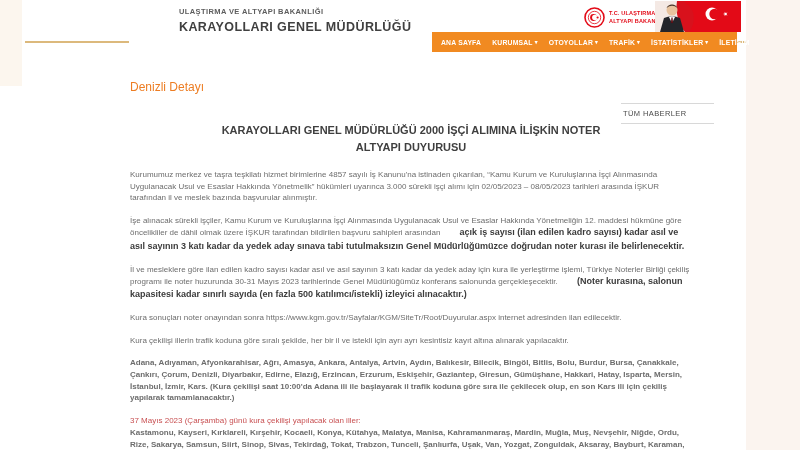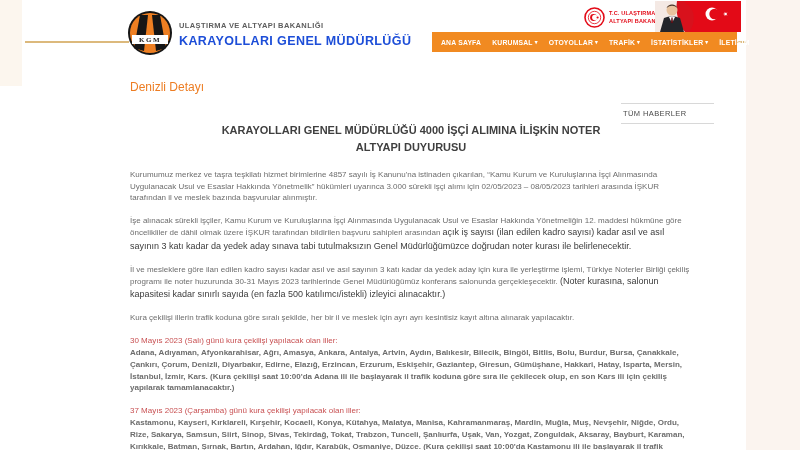--- a/index.html
+++ b/index.html
@@ -11,23 +11,23 @@
   .edge-left  { position:absolute; left:0; top:0; width:22px; height:86px; background:#fcf6ee; }
   .edge-right { position:absolute; left:746px; top:0; width:54px; height:450px; background:#fbf4ef; }
 
   
   .hline { position:absolute; height:2px; background:#dcb97c; }
   .hline.left  { left:25px;  top:41px; width:104px; }
   .hline.right { left:737px; top:41px; width:9px; }
 
   .kgm-logo { position:absolute; left:127px; top:10px; width:46px; height:46px; }
 
-  .brand { position:absolute; left:179px; top:21px; }
+  .brand { position:absolute; left:179px; top:7px; }
   .brand .ministry { font-size:7.5px; color:#5d5d5d; letter-spacing:.4px; font-weight:bold; }
-  .brand .org { font-size:12.5px; color:#1d4ed8; font-weight:bold; letter-spacing:.4px; margin-top:4px; }
+  .brand .org { font-size:12.5px; color:#404040; font-weight:bold; letter-spacing:.4px; margin-top:4px; }
 
   .ministry-badge { position:absolute; left:584px; top:7px; display:flex; align-items:center; gap:4px; }
   .ministry-badge .txt { font-size:5.5px; font-weight:bold; color:#e30a17; line-height:1.35; letter-spacing:.2px; }
 
   .flag-img { position:absolute; left:655px; top:1px; width:86px; height:31px; }
 
   .navbar { position:absolute; left:432px; top:32px; width:305px; height:20px;
             background:#f18a21; display:flex; align-items:center; gap:11px; padding:0 9px; }
   .nav-item { color:#ffffff; font-weight:bold; font-size:6.8px; letter-spacing:.2px;
               white-space:nowrap; cursor:pointer; display:flex; align-items:center; gap:2px; }
@@ -37,45 +37,35 @@
   .breadcrumb { position:absolute; left:130px; top:80px; font-size:12px; color:#ed7d23; }
 
   .all-news { position:absolute; left:621px; top:103px; width:93px;
               border-top:1px solid #d8d8d8; border-bottom:1px solid #d8d8d8;
               padding:5px 2px; font-size:7.5px; color:#4a4a4a; letter-spacing:.4px; cursor:pointer; }
 
   .article { position:absolute; left:130px; top:122px; width:562px; color:#6d6d6d; font-size:8px; line-height:1.45; }
   .doc-title { text-align:center; font-weight:bold; font-size:11px; color:#3f3f3f; line-height:1.55; margin-bottom:13px; }
   .doc-title span { display:block; }
   .article p { margin-bottom:11px; }
-  .b { font-weight:normal; font-size:9px; color:#3c3c3c; }
+  .b { font-weight:bold; font-size:9px; color:#3c3c3c;margin-left:17px; }
   .sec-head { color:#c85052; font-size:8px; margin-bottom:1px; }
   .sec-body { margin-bottom:11px;font-weight:bold; }
 </style>
 </head>
 <body>
 
 <div class="canvas">
 
   <div class="edge-left"></div>
   <div class="edge-right"></div>
 
   <div class="hline left"></div>
   <div class="hline right"></div>
 
-  <div class="kgm-logo">
-    <svg viewBox="0 0 46 46" width="46" height="46">
-      <circle cx="23" cy="23" r="22" fill="#161616"></circle>
-      <circle cx="23" cy="23" r="20" fill="#ee7f22"></circle>
-      <path d="M13 5 L21 5 L17 41 L7 38 Z" fill="#161616"></path>
-      <path d="M25 5 L33 5 L39 38 L29 41 Z" fill="#161616"></path>
-      <rect x="5" y="25" width="36" height="9" fill="#ffffff"></rect>
-      <text x="23" y="32" text-anchor="middle" font-size="7" font-weight="bold" font-family="Liberation Serif, serif" fill="#161616" letter-spacing="1.5">KGM</text>
-    </svg>
-  </div>
 
   <div class="brand">
     <div class="ministry">ULAŞTIRMA VE ALTYAPI BAKANLIĞI</div>
     <div class="org">KARAYOLLARI GENEL MÜDÜRLÜĞÜ</div>
   </div>
 
   <div class="ministry-badge">
     <svg width="21" height="21" viewBox="0 0 21 21">
       <circle cx="10.5" cy="10.5" r="9.5" fill="#ffffff" stroke="#e30a17" stroke-width="1.6"></circle>
       <circle cx="10.5" cy="10.5" r="6.2" fill="none" stroke="#e30a17" stroke-width=".8"></circle>
@@ -128,33 +118,33 @@
     <div class="nav-item">
       <span>İLETİŞİM</span>
     </div>
   </nav>
 
   <div class="breadcrumb">Denizli Detayı</div>
   <div class="all-news">TÜM HABERLER</div>
 
   <div class="article">
     <div class="doc-title">
-      <span>KARAYOLLARI GENEL MÜDÜRLÜĞÜ 4000 İŞÇİ ALIMINA İLİŞKİN NOTER</span>
+      <span>KARAYOLLARI GENEL MÜDÜRLÜĞÜ 2000 İŞÇİ ALIMINA İLİŞKİN NOTER</span>
       <span>ALTYAPI DUYURUSU</span>
     </div>
 
     <p>Kurumumuz merkez ve taşra teşkilatı hizmet birimlerine 4857 sayılı İş Kanunu'na istinaden çıkarılan, “Kamu Kurum ve Kuruluşlarına İşçi Alınmasında Uygulanacak Usul ve Esaslar Hakkında Yönetmelik” hükümleri uyarınca 3.000 sürekli işçi alımı için 02/05/2023 – 08/05/2023 tarihleri arasında İŞKUR tarafından il ve meslek bazında başvurular alınmıştır.</p>
 
     <p><span>İşe alınacak sürekli işçiler, Kamu Kurum ve Kuruluşlarına İşçi Alınmasında Uygulanacak Usul ve Esaslar Hakkında Yönetmeliğin 12. maddesi hükmüne göre öncelikliler de dâhil olmak üzere İŞKUR tarafından bildirilen başvuru sahipleri arasından </span><span class="b">açık iş sayısı (ilan edilen kadro sayısı) kadar asıl ve asıl sayının 3 katı kadar da yedek aday sınava tabi tutulmaksızın Genel Müdürlüğümüzce doğrudan noter kurası ile belirlenecektir.</span></p>
 
     <p><span>İl ve mesleklere göre ilan edilen kadro sayısı kadar asıl ve asıl sayının 3 katı kadar da yedek aday için kura ile yerleştirme işlemi, Türkiye Noterler Birliği çekiliş programı ile noter huzurunda 30-31 Mayıs 2023 tarihlerinde Genel Müdürlüğümüz konferans salonunda gerçekleşecektir. </span><span class="b">(Noter kurasına, salonun kapasitesi kadar sınırlı sayıda (en fazla 500 katılımcı/istekli) izleyici alınacaktır.)</span></p>
 
+    <p>Kura sonuçları noter onayından sonra https://www.kgm.gov.tr/Sayfalar/KGM/SiteTr/Root/Duyurular.aspx internet adresinden ilan edilecektir.</p>
 
-    <p>Kura çekilişi illerin trafik koduna göre sıralı şekilde, her bir il ve meslek için ayrı ayrı kesintisiz kayıt altına alınarak yapılacaktır.</p>
+    <p>Kura çekilişi illerin trafik koduna göre sıralı şekilde, her bir il ve istekli için ayrı ayrı kesintisiz kayıt altına alınarak yapılacaktır.</p>
 
-    <div class="sec-head">30 Mayıs 2023 (Salı) günü kura çekilişi yapılacak olan iller:</div>
     <div class="sec-body">Adana, Adıyaman, Afyonkarahisar, Ağrı, Amasya, Ankara, Antalya, Artvin, Aydın, Balıkesir, Bilecik, Bingöl, Bitlis, Bolu, Burdur, Bursa, Çanakkale, Çankırı, Çorum, Denizli, Diyarbakır, Edirne, Elazığ, Erzincan, Erzurum, Eskişehir, Gaziantep, Giresun, Gümüşhane, Hakkari, Hatay, Isparta, Mersin, İstanbul, İzmir, Kars. (Kura çekilişi saat 10:00'da Adana ili ile başlayarak il trafik koduna göre sıra ile çekilecek olup, en son Kars ili için çekiliş yapılarak tamamlanacaktır.)</div>
 
     <div class="sec-head">37 Mayıs 2023 (Çarşamba) günü kura çekilişi yapılacak olan iller:</div>
     <div class="sec-body">Kastamonu, Kayseri, Kırklareli, Kırşehir, Kocaeli, Konya, Kütahya, Malatya, Manisa, Kahramanmaraş, Mardin, Muğla, Muş, Nevşehir, Niğde, Ordu, Rize, Sakarya, Samsun, Siirt, Sinop, Sivas, Tekirdağ, Tokat, Trabzon, Tunceli, Şanlıurfa, Uşak, Van, Yozgat, Zonguldak, Aksaray, Bayburt, Karaman, Kırıkkale, Batman, Şırnak, Bartın, Ardahan, Iğdır, Karabük, Osmaniye, Düzce. (Kura çekilişi saat 10:00'da Kastamonu ili ile başlayarak il trafik koduna göre sıra ile çekilecek olup, en son Düzce ili için çekiliş yapılarak tamamlanacaktır.)</div>
   </div>
 
 </div>
 
 </body></html>

